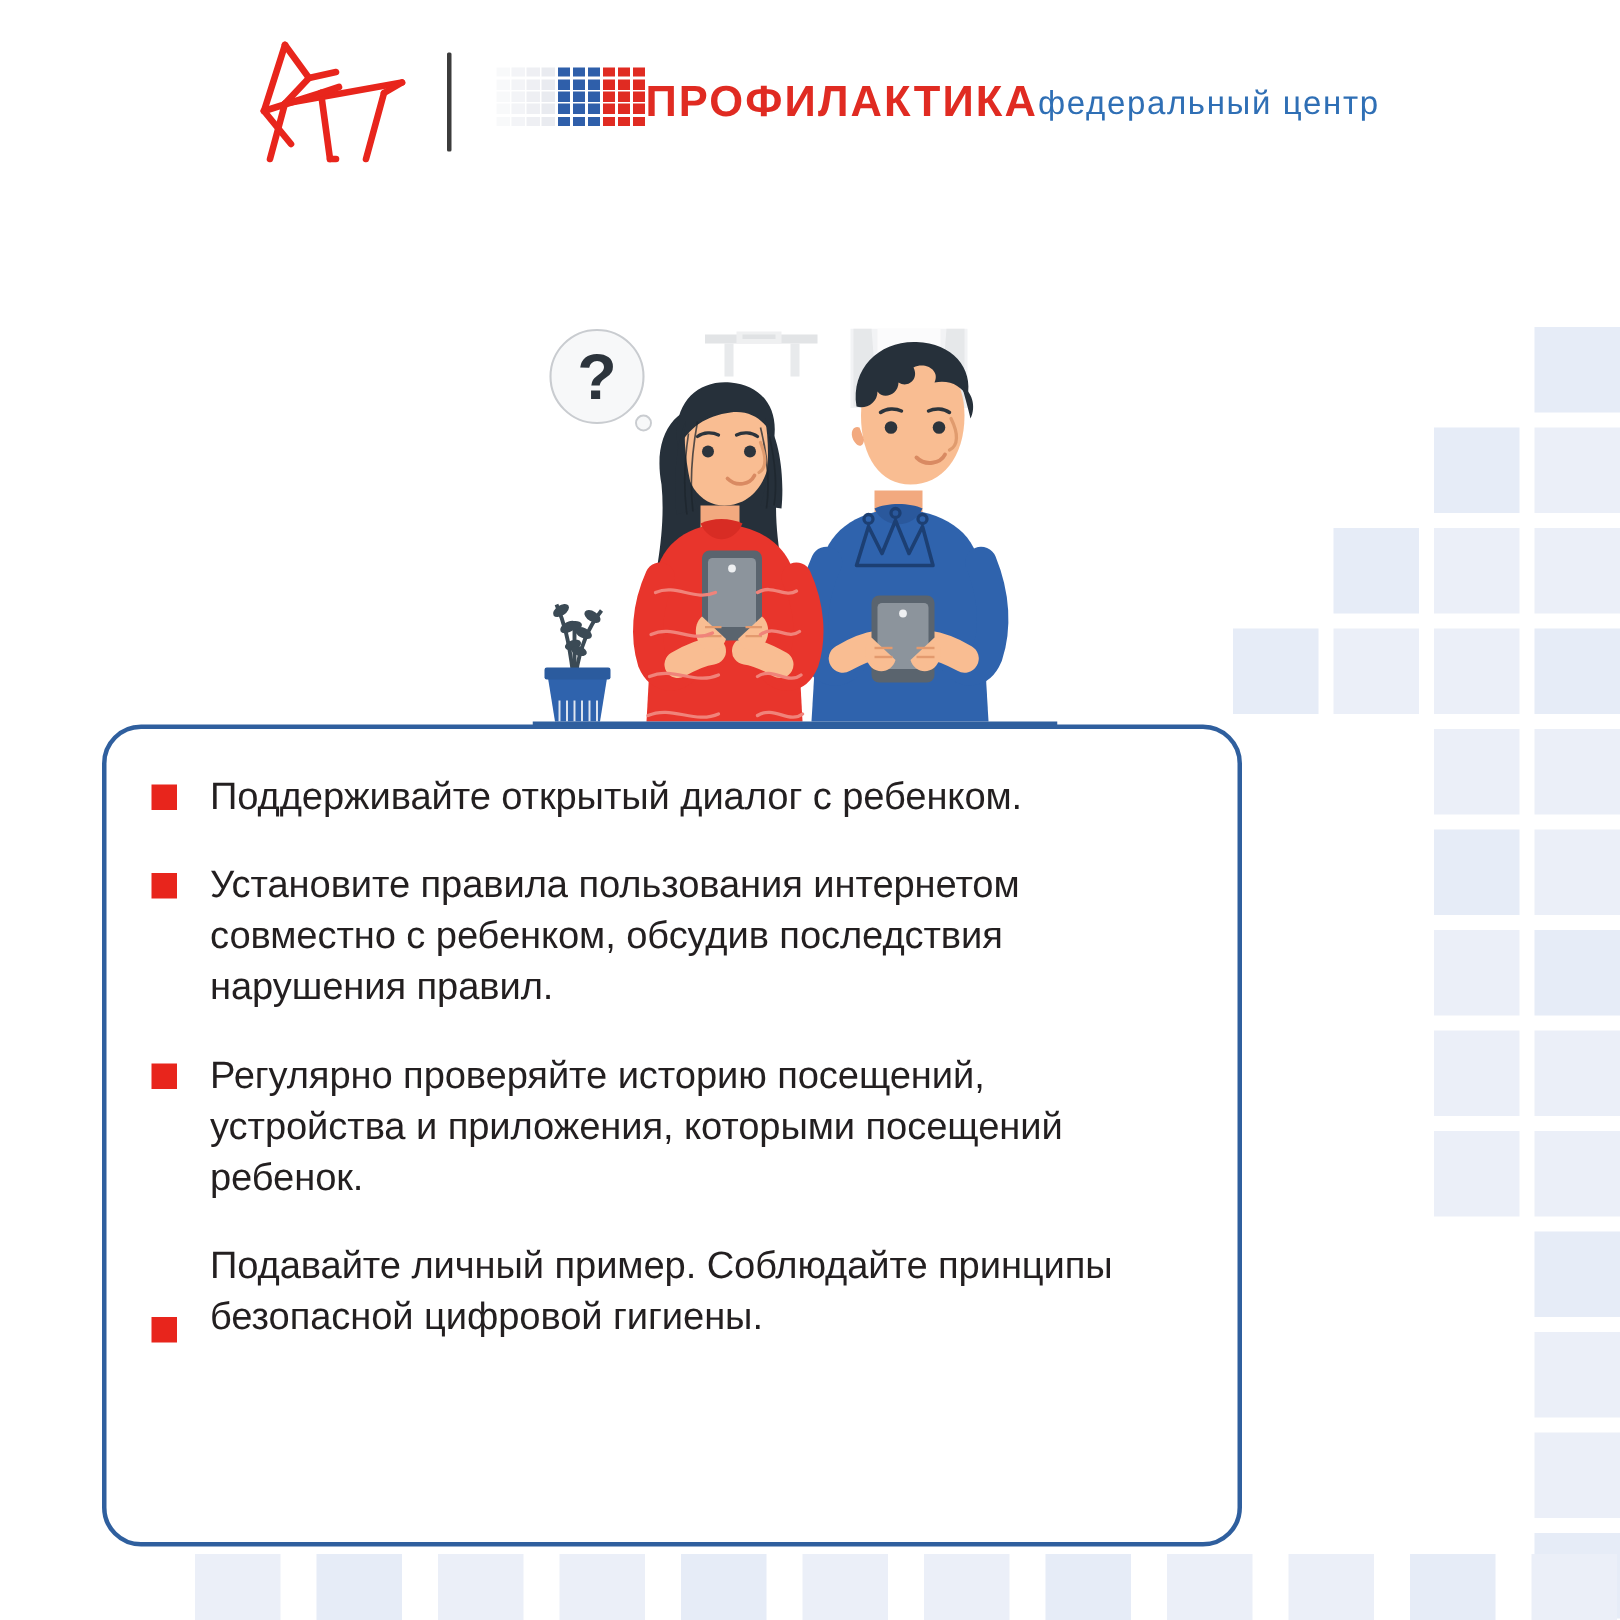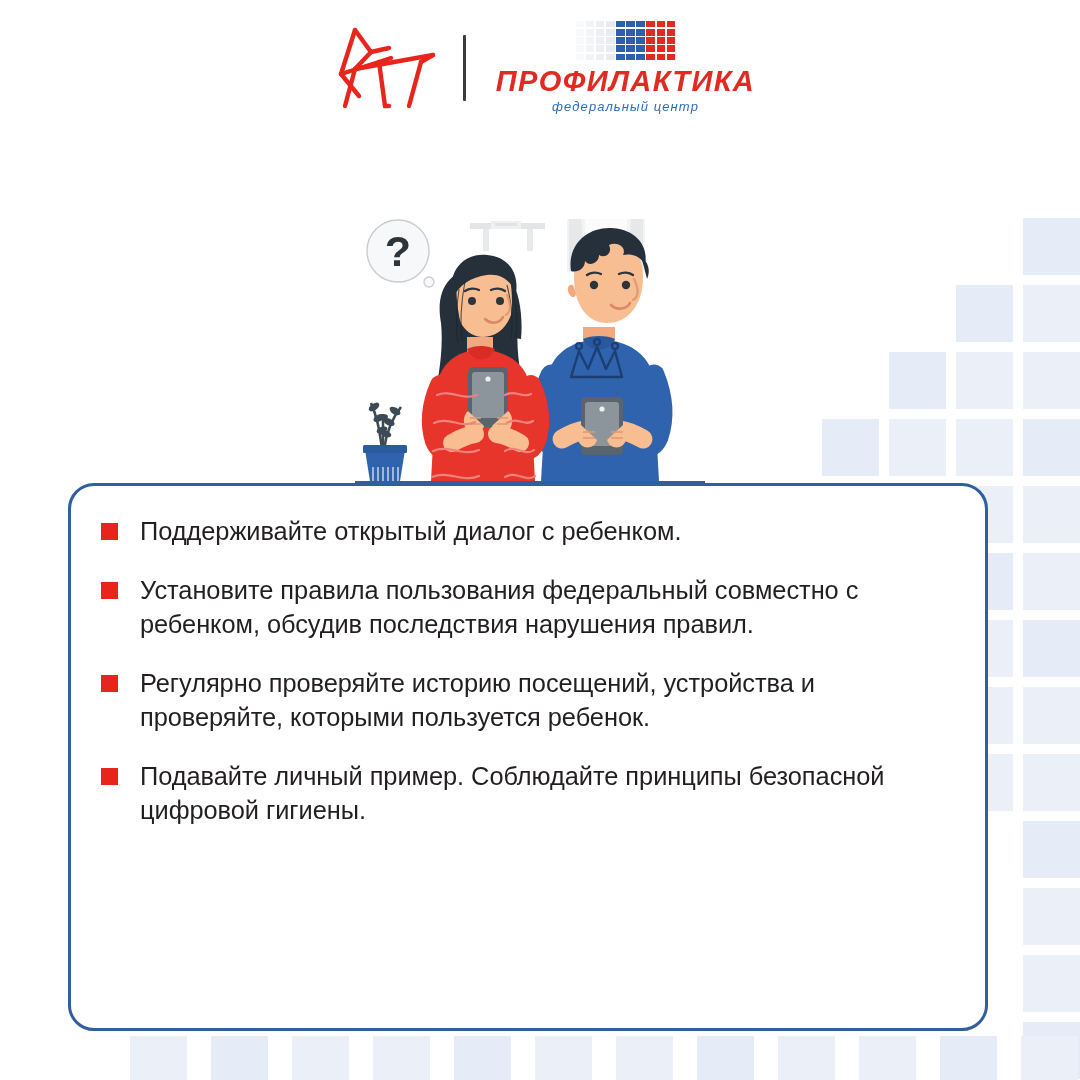--- a/index.html
+++ b/index.html
@@ -18,30 +18,30 @@
   .sq.b{background:#e6ecf7;}
 
   
   .logobar{
     position:absolute;left:0;top:0;width:1080px;height:135px;
     background:#ffffff;z-index:3;
     display:flex;align-items:center;justify-content:center;gap:0px;
   }
   .logo-left{width:120px;height:92px;display:block;}
   .logo-div{width:3px;height:66px;background:#3c3c3c;margin:0 30px 0 18px;border-radius:1px;}
-  .logo-right{display:flex;flex-direction:column;align-items:center;font-style:italic;}
+  .logo-right{display:flex;flex-direction:row;align-items:center;}
   .logo-grid{display:grid;grid-template-columns:repeat(10,8.4px);grid-auto-rows:6.6px;gap:1.7px;margin-bottom:6px;}
   .logo-grid i{display:block;width:100%;height:100%;}
   .brand{
     font-weight:bold;letter-spacing:1.4px;color:#e02b22;
     font-size:29px;line-height:30px;
     font-family:"Liberation Sans", sans-serif;
   }
   .brand-sub{
-    color:#2f6fb5;font-size:13px;letter-spacing:1.1px;margin-top:3px;
+    color:#2f6fb5;font-size:22px;letter-spacing:1.1px;margin-top:3px;
     font-family:"Liberation Sans", sans-serif;
   }
 
   
   .titleband{
     position:absolute;left:0;top:135px;width:1080px;height:84px;
     background:#de2a21;z-index:3;
     display:flex;align-items:center;justify-content:center;
   }
   .titleband h1{
@@ -51,31 +51,31 @@
     font-family:"Liberation Sans", sans-serif;
     white-space:nowrap;
   }
 
   
   .illu{position:absolute;left:355px;top:219px;width:350px;height:275px;z-index:2;}
   .illu svg{display:block;width:350px;height:275px;}
 
   
   .card{
-    position:absolute;left:68px;top:483px;width:920px;height:548px;
+    position:absolute;left:68px;top:483px;width:760px;height:548px;
     background:#ffffff;border:3px solid #2f5f9e;border-radius:26px;
     z-index:4;box-sizing:border-box;
     padding:28px 44px 20px 30px;
   }
   ul.bullets{list-style:none;margin:0;padding:0;}
   ul.bullets li{
     display:flex;align-items:flex-start;gap:22px;
     margin-bottom:25px;
   }
-  ul.bullets li:last-child{margin-bottom:0;}
+  ul.bullets li:last-child{margin-bottom:0;align-items:flex-end;}
   .bsq{
     flex:0 0 auto;width:17px;height:17px;background:#e8251c;margin-top:9px;
   }
   .btext{
     color:#231f20;font-size:25.4px;line-height:34px;
     font-family:"Liberation Sans", sans-serif;
     letter-spacing:-0.05px;
   }
 </style>
 </head>
@@ -378,25 +378,25 @@
   </div>
 
   <div class="card">
     <ul class="bullets" id="bulletlist">
         <li>
           <span class="bsq" style="background: rgb(232, 37, 28);"></span>
           <span class="btext">Поддерживайте открытый диалог с ребенком.</span>
         </li>
         <li>
           <span class="bsq" style="background: rgb(232, 37, 28);"></span>
-          <span class="btext">Установите правила пользования федеральный совместно с ребенком, обсудив последствия нарушения правил.</span>
+          <span class="btext">Установите правила пользования интернетом совместно с ребенком, обсудив последствия нарушения правил.</span>
         </li>
         <li>
           <span class="bsq" style="background: rgb(232, 37, 28);"></span>
-          <span class="btext">Регулярно проверяйте историю посещений, устройства и проверяйте, которыми пользуется ребенок.</span>
+          <span class="btext">Регулярно проверяйте историю посещений, устройства и приложения, которыми посещений ребенок.</span>
         </li>
         <li>
           <span class="bsq" style="background: rgb(232, 37, 28);"></span>
           <span class="btext">Подавайте личный пример. Соблюдайте принципы безопасной цифровой гигиены.</span>
         </li>
       </ul>
   </div>
 
 </div>
 

